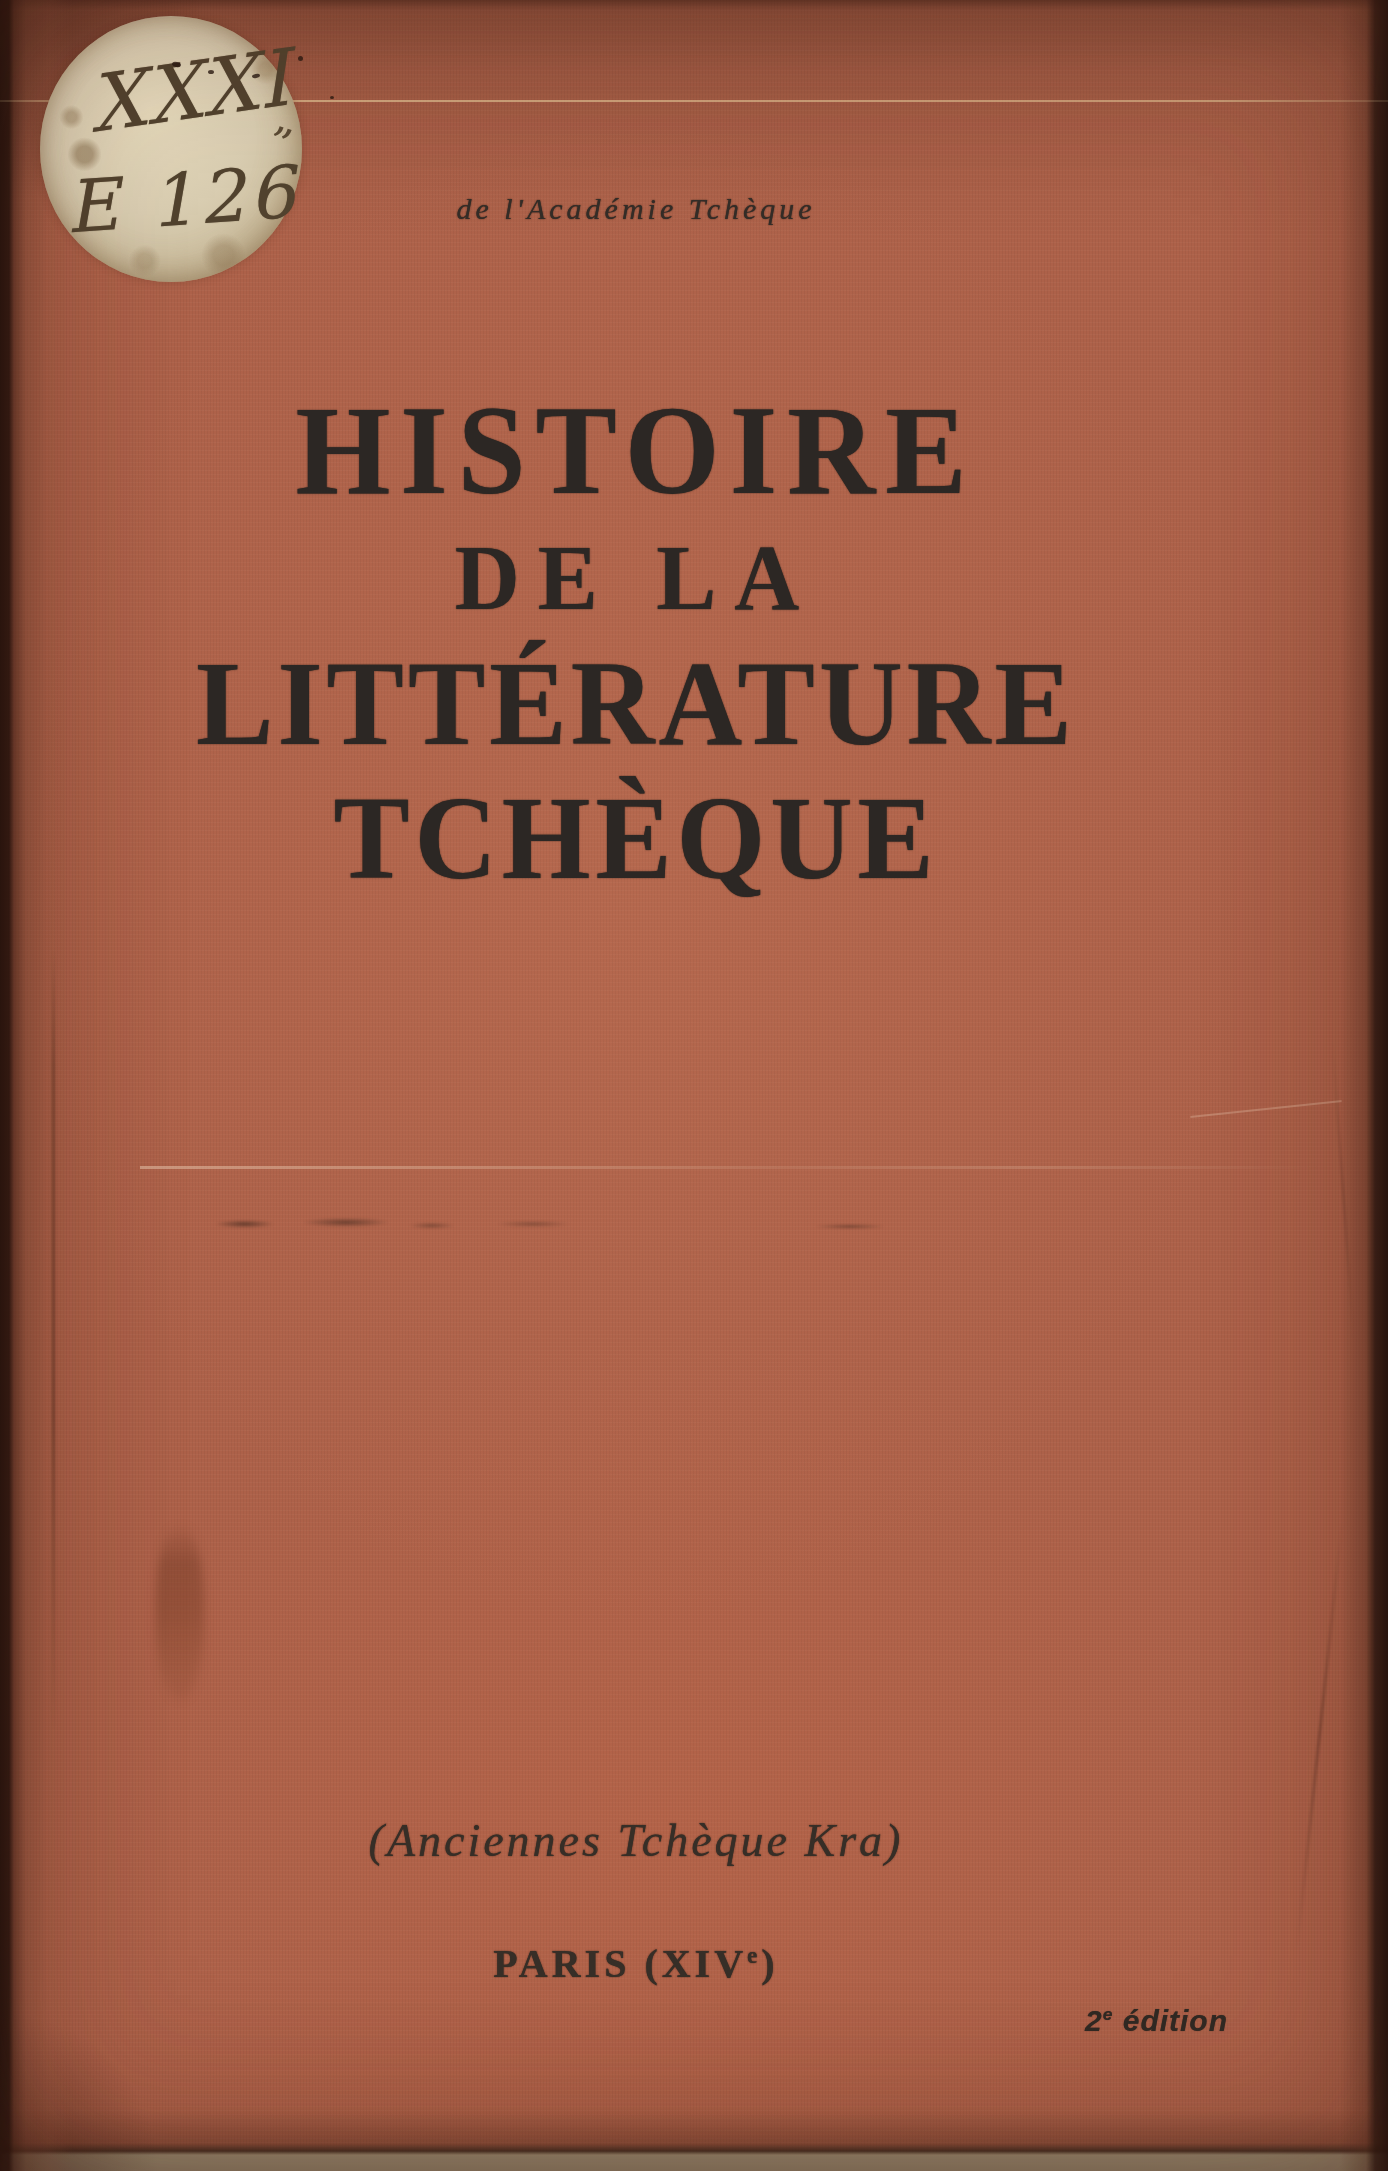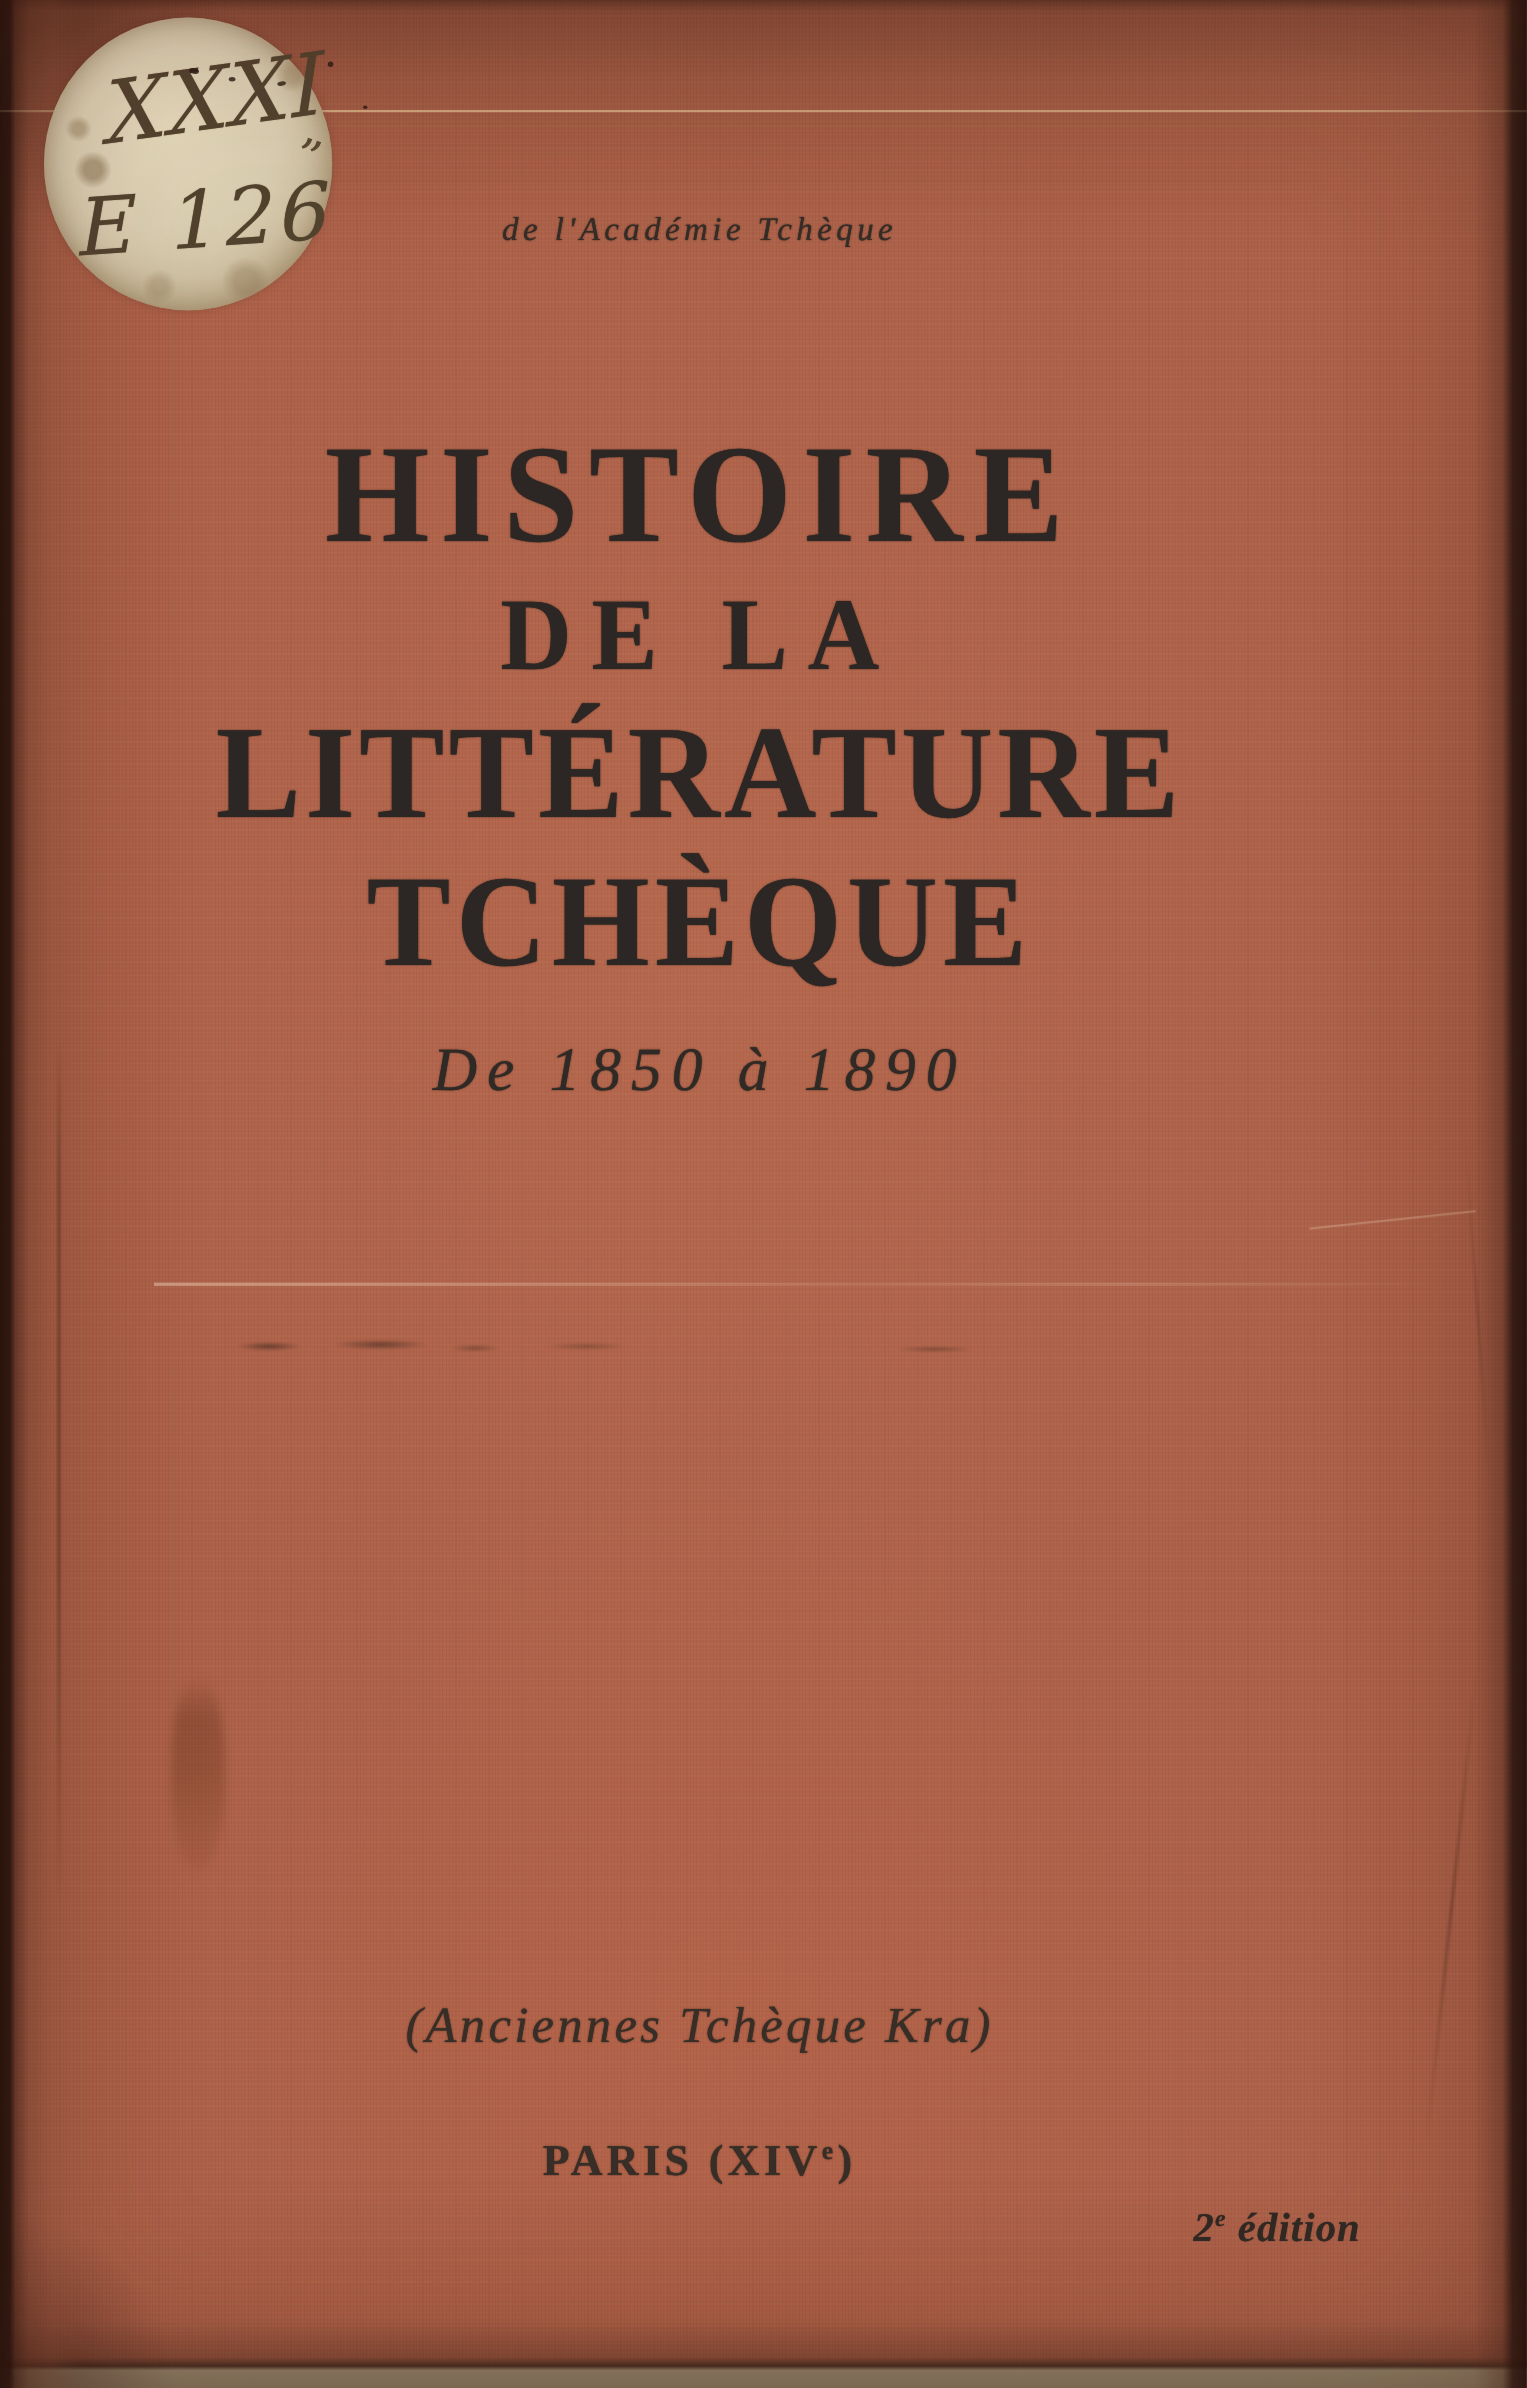--- a/index.html
+++ b/index.html
@@ -68,22 +68,22 @@
   .t2 { top:533px;  font-size:90px;  font-weight:bold; letter-spacing:18px; transform:scaleY(1.04); }
   .t3 { top:645px;  font-size:116px; font-weight:bold; letter-spacing:4px;  transform:scaleY(1.04); }
   .t4 { top:781px;  font-size:114px; font-weight:bold; letter-spacing:5px;  transform:scaleY(1.04); }
   .subtitle { top:945px; font-size:56px; font-style:italic; letter-spacing:9px; color:#2f2a26; }
   .pub        { top:1738px; font-size:58px; font-weight:bold; letter-spacing:7px; color:#332c26; }
   .pub-former { top:1818px; font-size:46px; font-style:italic; letter-spacing:3px; color:#362e27; }
   .pub-address{ top:1889px; font-size:40px; font-weight:bold; letter-spacing:5px; color:#362e27; }
   .pub-city   { top:1944px; font-size:40px; font-weight:bold; letter-spacing:4px; color:#362e27; }
   .pub-city sup, .edition sup { font-size:58%; vertical-align:super; line-height:0; }
   .edition { position:absolute; left:1085px; top:2004px; width:240px; text-align:left;
-    font-family:Liberation Serif, serif; font-weight:bold; font-style:italic;
-    font-size:37px; letter-spacing:1px; color:#302923; text-shadow:0 0 1px rgba(45,35,28,0.7); white-space:nowrap; }
+    font-family:Liberation Sans, sans-serif; font-weight:bold; font-style:italic;
+    font-size:30px; letter-spacing:1px; color:#302923; text-shadow:0 0 1px rgba(45,35,28,0.7); white-space:nowrap; }
 
   
   .crease-h { position:absolute; left:140px; top:1166px; width:1180px; height:3px;
     background:linear-gradient(90deg, rgba(235,205,180,0.5), rgba(235,205,180,0.32) 28%, rgba(235,205,180,0.12) 55%, rgba(235,205,180,0.22) 75%, rgba(235,205,180,0) 100%);
     filter:blur(0.4px); }
   .smudge { position:absolute; left:190px; top:1216px; width:390px; height:16px; filter:blur(1px);
     background:
       radial-gradient(ellipse 42px 6px at 14% 50%, rgba(45,30,22,0.55), rgba(0,0,0,0) 70%),
       radial-gradient(ellipse 62px 7px at 40% 40%, rgba(45,30,22,0.5), rgba(0,0,0,0) 70%),
       radial-gradient(ellipse 32px 5px at 62% 60%, rgba(45,30,22,0.35), rgba(0,0,0,0) 70%),
@@ -121,21 +121,20 @@
   <div class="speck s3"></div>
   <div class="speck s4"></div>
   <div class="speck s5"></div>
 
   <div class="text-col author-affil">de l'Académie Tchèque</div>
 
   <div class="text-col t1">HISTOIRE</div>
   <div class="text-col t2">DE LA</div>
   <div class="text-col t3">LITTÉRATURE</div>
   <div class="text-col t4">TCHÈQUE</div>
-  <div class="text-col subtitle">De 1850 à 1890</div>
 
   <div class="text-col pub-former">(Anciennes Tchèque Kra)</div>
   <div class="text-col pub-city">
     <span>PARIS (XIV</span><sup>e</sup><span>)</span>
   </div>
 
   <div class="edition">
     <span>2</span><sup>e</sup><span> édition</span>
   </div>
 

